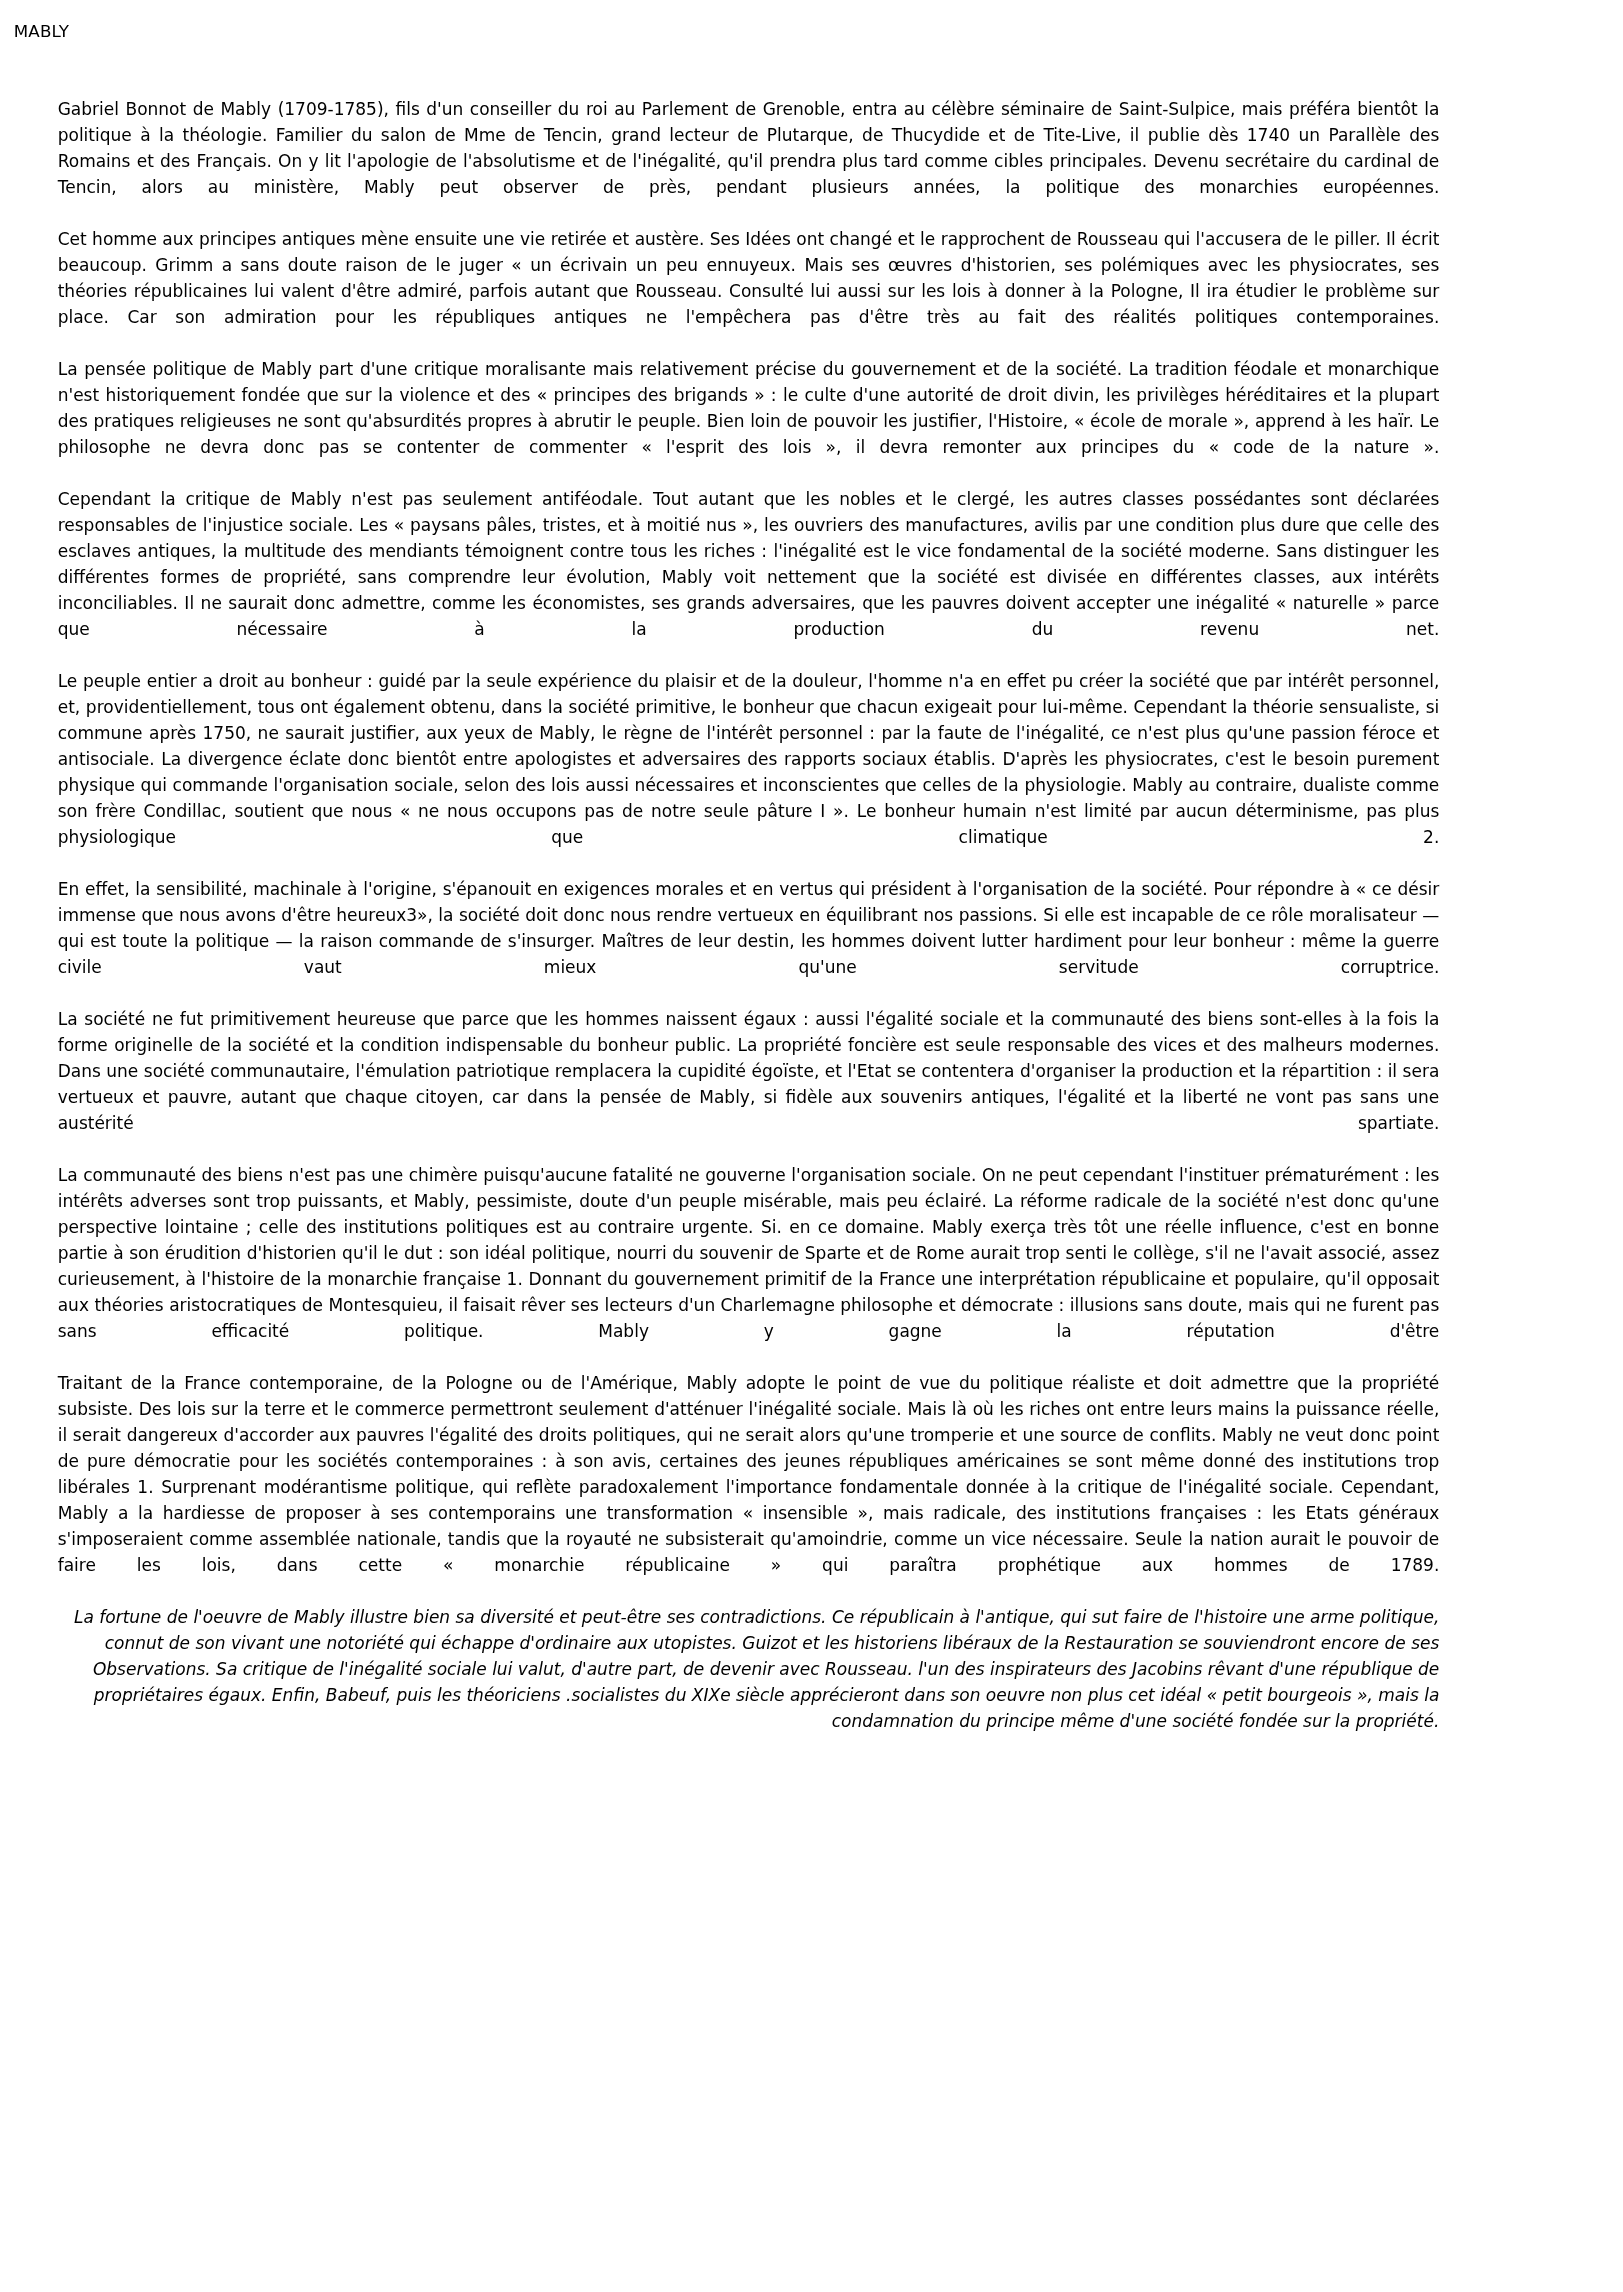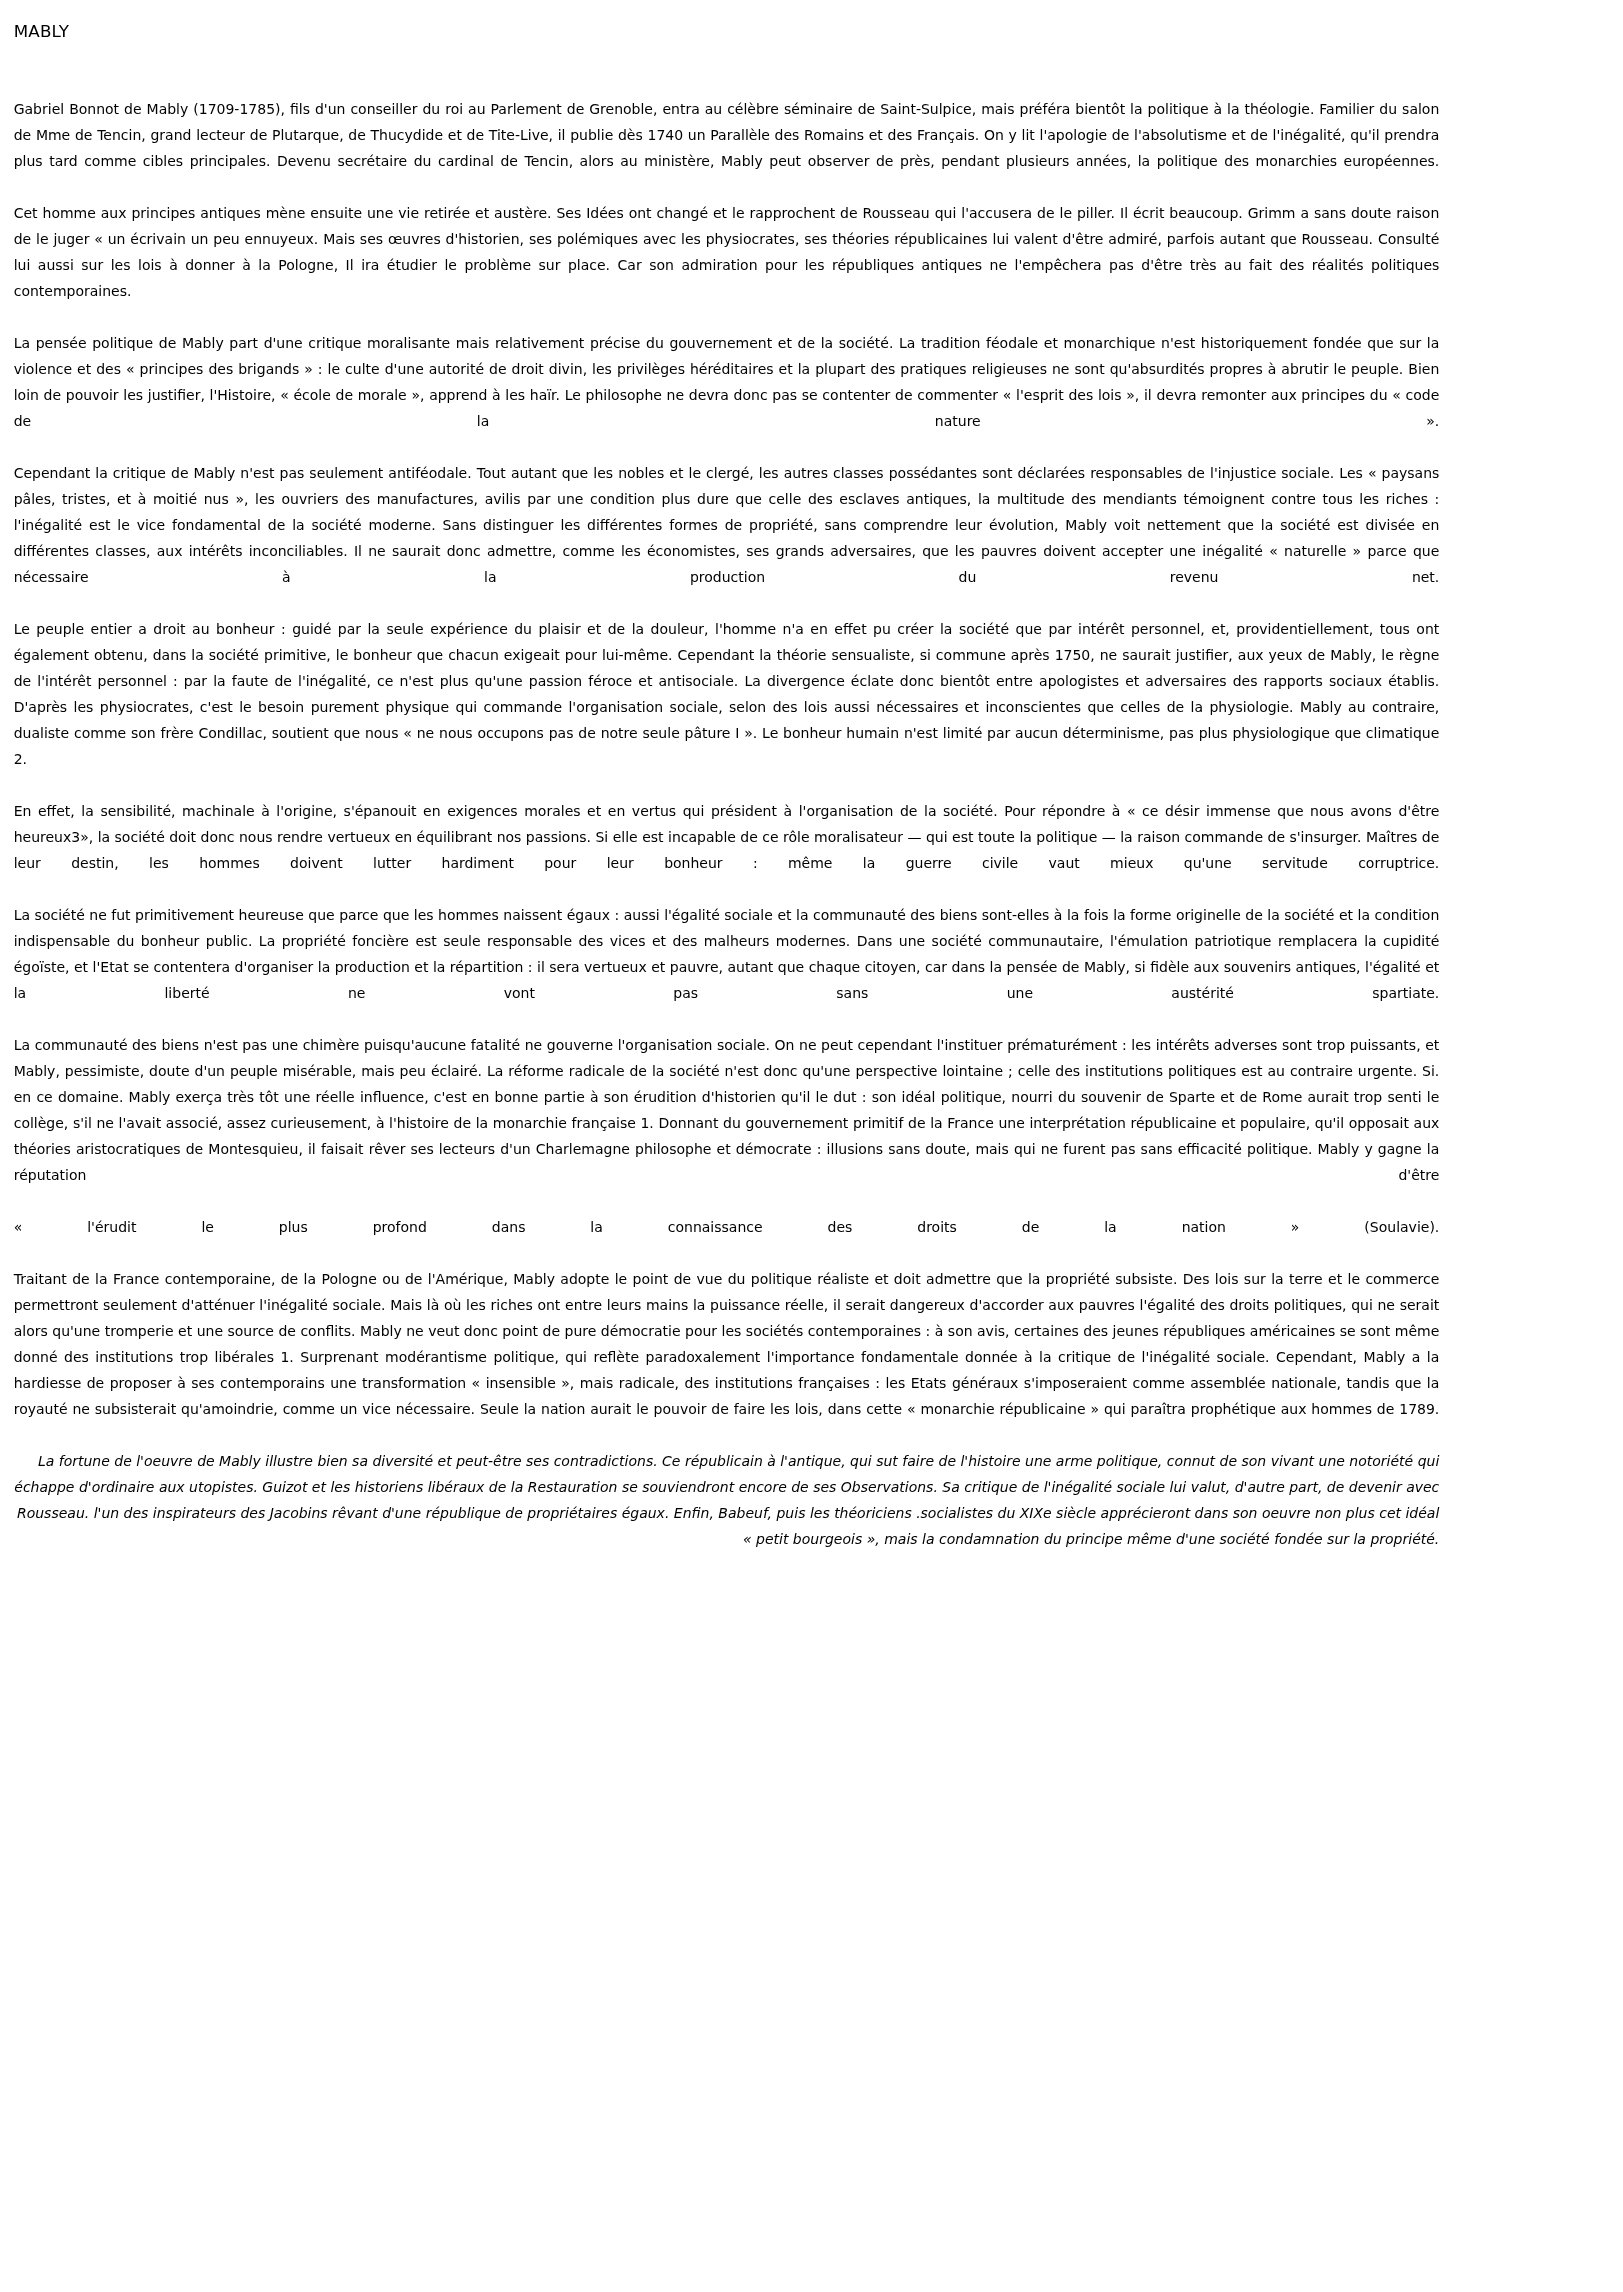--- a/index.html
+++ b/index.html
@@ -27,27 +27,28 @@
     line-height: 26.5px;
     letter-spacing: 0.2px;
     margin: 0 0 0 0;
     padding-top: 3.9px;
     white-space: pre;
   }
   .header-gap {
     height: 52px;
   }
   .body-text {
-    font-size: 14px;
+    font-size: 17px;
     line-height: 26px;
     text-align: justify;
     text-justify: inter-word;
     -webkit-hyphens: none;
     hyphens: none;
     word-spacing: 0px;
+    margin-left: 44px;
   }
   .body-text p {
     margin: 0;
     padding: 0;
     text-align: justify;
   }
   .body-text p:last-child {
     text-align: right;
     font-style: italic;
   }
@@ -78,21 +79,20 @@
 
   <div class="body-text">
     <p>Gabriel Bonnot de Mably (1709-1785), fils d'un conseiller du roi au Parlement de Grenoble, entra au célèbre séminaire de Saint-Sulpice, mais préféra bientôt la politique à la théologie. Familier du salon de Mme de Tencin, grand lecteur de Plutarque, de Thucydide et de Tite-Live, il publie dès 1740 un Parallèle des Romains et des Français. On y lit l'apologie de l'absolutisme et de l'inégalité, qu'il prendra plus tard comme cibles principales. Devenu secrétaire du cardinal de Tencin, alors au ministère, Mably peut observer de près, pendant plusieurs années, la politique des monarchies européennes.</p>
     <p>Cet homme aux principes antiques mène ensuite une vie retirée et austère. Ses Idées ont changé et le rapprochent de Rousseau qui l'accusera de le piller. Il écrit beaucoup. Grimm a sans doute raison de le juger « un écrivain un peu ennuyeux. Mais ses œuvres d'historien, ses polémiques avec les physiocrates, ses théories républicaines lui valent d'être admiré, parfois autant que Rousseau. Consulté lui aussi sur les lois à donner à la Pologne, Il ira étudier le problème sur place. Car son admiration pour les républiques antiques ne l'empêchera pas d'être très au fait des réalités politiques contemporaines.</p>
     <p>La pensée politique de Mably part d'une critique moralisante mais relativement précise du gouvernement et de la société. La tradition féodale et monarchique n'est historiquement fondée que sur la violence et des « principes des brigands » : le culte d'une autorité de droit divin, les privilèges héréditaires et la plupart des pratiques religieuses ne sont qu'absurdités propres à abrutir le peuple. Bien loin de pouvoir les justifier, l'Histoire, « école de morale », apprend à les haïr. Le philosophe ne devra donc pas se contenter de commenter « l'esprit des lois », il devra remonter aux principes du « code de la nature ».</p>
     <p>Cependant la critique de Mably n'est pas seulement antiféodale. Tout autant que les nobles et le clergé, les autres classes possédantes sont déclarées responsables de l'injustice sociale. Les « paysans pâles, tristes, et à moitié nus », les ouvriers des manufactures, avilis par une condition plus dure que celle des esclaves antiques, la multitude des mendiants témoignent contre tous les riches : l'inégalité est le vice fondamental de la société moderne. Sans distinguer les différentes formes de propriété, sans comprendre leur évolution, Mably voit nettement que la société est divisée en différentes classes, aux intérêts inconciliables. Il ne saurait donc admettre, comme les économistes, ses grands adversaires, que les pauvres doivent accepter une inégalité « naturelle » parce que nécessaire à la production du revenu net.</p>
     <p>Le peuple entier a droit au bonheur : guidé par la seule expérience du plaisir et de la douleur, l'homme n'a en effet pu créer la société que par intérêt personnel, et, providentiellement, tous ont également obtenu, dans la société primitive, le bonheur que chacun exigeait pour lui-même. Cependant la théorie sensualiste, si commune après 1750, ne saurait justifier, aux yeux de Mably, le règne de l'intérêt personnel : par la faute de l'inégalité, ce n'est plus qu'une passion féroce et antisociale. La divergence éclate donc bientôt entre apologistes et adversaires des rapports sociaux établis. D'après les physiocrates, c'est le besoin purement physique qui commande l'organisation sociale, selon des lois aussi nécessaires et inconscientes que celles de la physiologie. Mably au contraire, dualiste comme son frère Condillac, soutient que nous « ne nous occupons pas de notre seule pâture I ». Le bonheur humain n'est limité par aucun déterminisme, pas plus physiologique que climatique 2.</p>
     <p>En effet, la sensibilité, machinale à l'origine, s'épanouit en exigences morales et en vertus qui président à l'organisation de la société. Pour répondre à « ce désir immense que nous avons d'être heureux3», la société doit donc nous rendre vertueux en équilibrant nos passions. Si elle est incapable de ce rôle moralisateur — qui est toute la politique — la raison commande de s'insurger. Maîtres de leur destin, les hommes doivent lutter hardiment pour leur bonheur : même la guerre civile vaut mieux qu'une servitude corruptrice.</p>
     <p>La société ne fut primitivement heureuse que parce que les hommes naissent égaux : aussi l'égalité sociale et la communauté des biens sont-elles à la fois la forme originelle de la société et la condition indispensable du bonheur public. La propriété foncière est seule responsable des vices et des malheurs modernes. Dans une société communautaire, l'émulation patriotique remplacera la cupidité égoïste, et l'Etat se contentera d'organiser la production et la répartition : il sera vertueux et pauvre, autant que chaque citoyen, car dans la pensée de Mably, si fidèle aux souvenirs antiques, l'égalité et la liberté ne vont pas sans une austérité spartiate.</p>
     <p>La communauté des biens n'est pas une chimère puisqu'aucune fatalité ne gouverne l'organisation sociale. On ne peut cependant l'instituer prématurément : les intérêts adverses sont trop puissants, et Mably, pessimiste, doute d'un peuple misérable, mais peu éclairé. La réforme radicale de la société n'est donc qu'une perspective lointaine ; celle des institutions politiques est au contraire urgente. Si. en ce domaine. Mably exerça très tôt une réelle influence, c'est en bonne partie à son érudition d'historien qu'il le dut : son idéal politique, nourri du souvenir de Sparte et de Rome aurait trop senti le collège, s'il ne l'avait associé, assez curieusement, à l'histoire de la monarchie française 1. Donnant du gouvernement primitif de la France une interprétation républicaine et populaire, qu'il opposait aux théories aristocratiques de Montesquieu, il faisait rêver ses lecteurs d'un Charlemagne philosophe et démocrate : illusions sans doute, mais qui ne furent pas sans efficacité politique. Mably y gagne la réputation d'être</p>
-    <p>« l'érudit le plus profond dans la connaissance des droits de la nation » (Soulavie).</p>
     <p>Traitant de la France contemporaine, de la Pologne ou de l'Amérique, Mably adopte le point de vue du politique réaliste et doit admettre que la propriété subsiste. Des lois sur la terre et le commerce permettront seulement d'atténuer l'inégalité sociale. Mais là où les riches ont entre leurs mains la puissance réelle, il serait dangereux d'accorder aux pauvres l'égalité des droits politiques, qui ne serait alors qu'une tromperie et une source de conflits. Mably ne veut donc point de pure démocratie pour les sociétés contemporaines : à son avis, certaines des jeunes républiques américaines se sont même donné des institutions trop libérales 1. Surprenant modérantisme politique, qui reflète paradoxalement l'importance fondamentale donnée à la critique de l'inégalité sociale. Cependant, Mably a la hardiesse de proposer à ses contemporains une transformation « insensible », mais radicale, des institutions françaises : les Etats généraux s'imposeraient comme assemblée nationale, tandis que la royauté ne subsisterait qu'amoindrie, comme un vice nécessaire. Seule la nation aurait le pouvoir de faire les lois, dans cette « monarchie républicaine » qui paraîtra prophétique aux hommes de 1789.</p>
     <p>La fortune de l'oeuvre de Mably illustre bien sa diversité et peut-être ses contradictions. Ce républicain à l'antique, qui sut faire de l'histoire une arme politique, connut de son vivant une notoriété qui échappe d'ordinaire aux utopistes. Guizot et les historiens libéraux de la Restauration se souviendront encore de ses Observations. Sa critique de l'inégalité sociale lui valut, d'autre part, de devenir avec Rousseau. l'un des inspirateurs des Jacobins rêvant d'une république de propriétaires égaux. Enfin, Babeuf, puis les théoriciens .socialistes du XIXe siècle apprécieront dans son oeuvre non plus cet idéal « petit bourgeois », mais la condamnation du principe même d'une société fondée sur la propriété.</p>
   </div>
 
   <div class="signature-gap"></div>
 
 
 </div>
 
 

